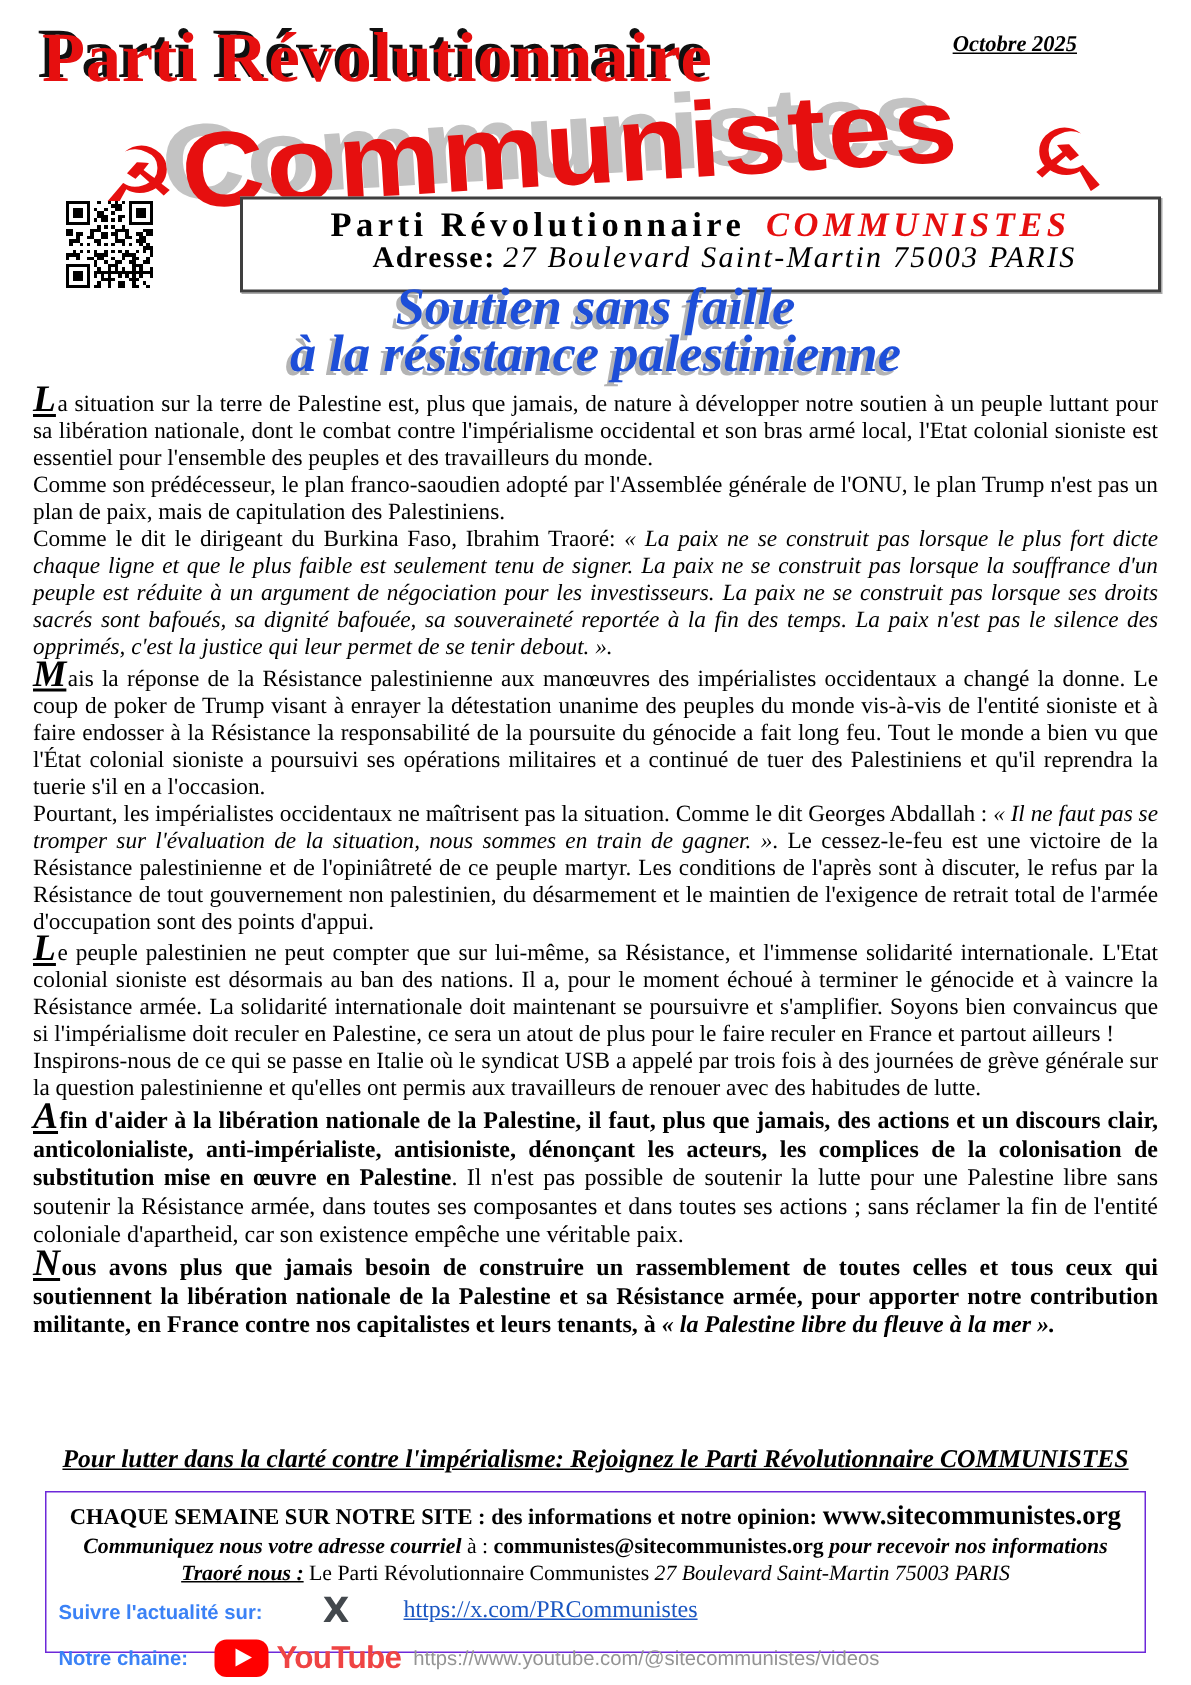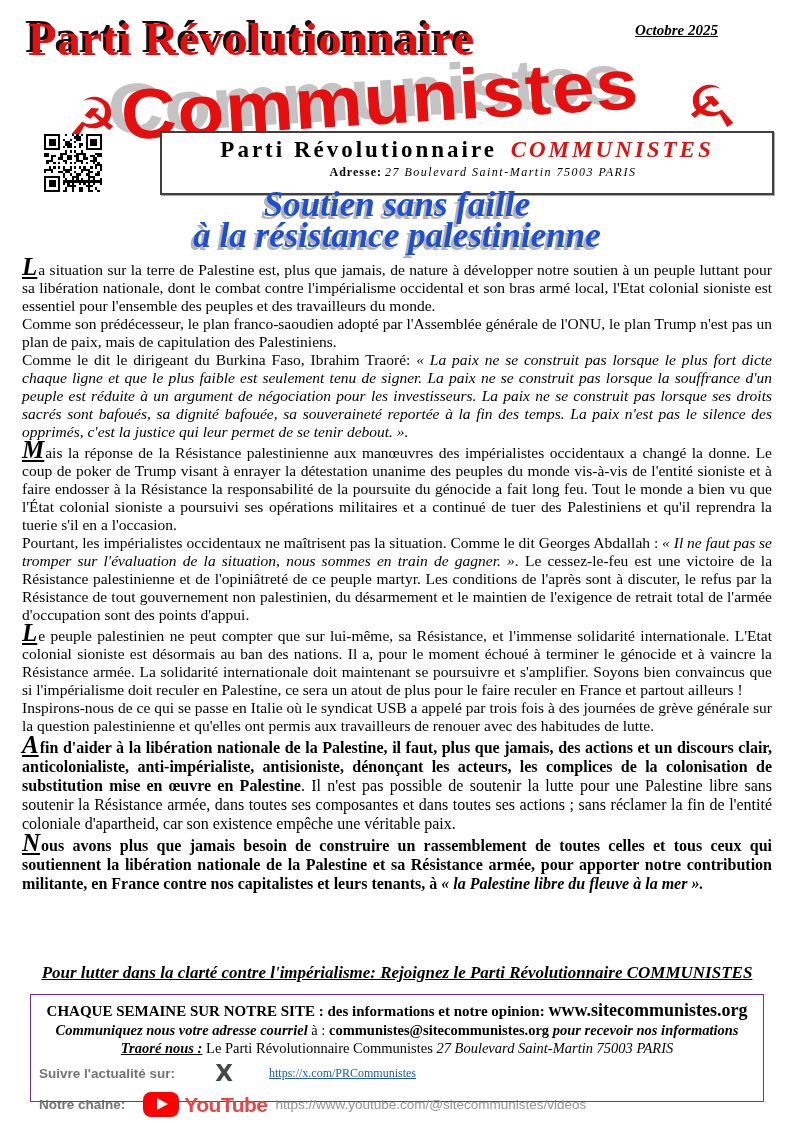--- a/index.html
+++ b/index.html
@@ -39,21 +39,21 @@
   
   .qr-code { position:absolute; top:134px; left:44px; width:58px; height:58px; background:#fff; }
   .addr-box {
     position:absolute; top:131px; left:160px; right:20px;
     border:2px solid #3f3f3f; background:#fff; text-align:center;
     padding:3px 0 12px; box-shadow:1px 1px 0 #aaa;
   }
   .addr-line1 { font-size:23px; line-height:27px; white-space:nowrap; }
   .addr-org-black { font-weight:bold; color:#000; letter-spacing:3px; }
   .addr-org-red   { font-weight:bold; font-style:italic; color:#e60f0f; letter-spacing:3px; margin-left:8px; }
-  .addr-line2 { font-size:12px; line-height:18px;margin-left:32px; }
+  .addr-line2 { font-size:20px; line-height:18px;margin-left:32px; }
   .addr-label { font-weight:bold; letter-spacing:1px; }
   .addr-value { font-style:italic; letter-spacing:1.5px; }
 
   
   .headline {
     position:absolute; top:189px; left:0; width:100%; text-align:center;
     font-weight:bold; font-style:italic; font-size:35px; line-height:31px;
     color:#1d4ed8; text-shadow:-3px 3px 0 #b3b3b3;
   }
 
@@ -93,29 +93,29 @@
   .f2-a { font-weight:bold; font-style:italic; }
   .f2-b { }
   .f2-c { font-weight:bold; }
   .f2-d { font-weight:bold; font-style:italic; }
   .fline3 { text-align:center; font-size:14.5px; line-height:18px; white-space:nowrap; }
   .f3-a { font-weight:bold; font-style:italic; text-decoration:underline; }
   .f3-b { }
   .f3-c { font-style:italic; }
   .flabel {
     font-family:"Liberation Sans", sans-serif; font-weight:bold;
-    font-size:13.5px; color:#737373;
+    font-size:13.5px; color:#3b82f6;
   }
   .fline4 { display:flex; align-items:center; margin-top:4px; height:24px; }
   .x-icon {
     font-family:"DejaVu Sans", sans-serif; font-weight:bold; font-size:23px;
     color:#43484d; margin-left:36px; width:26px; text-align:center; line-height:24px;
   }
   .x-link {
-    margin-left:32px; font-size:12px; color:#1b57c2;
+    margin-left:32px; font-size:16px; color:#1b57c2;
     text-decoration:underline; cursor:pointer;
   }
   .fline5 { display:flex; align-items:center; margin-top:6px; height:27px; }
   .yt-badge {
     display:inline-block; position:relative; width:36px; height:25px;
     background:#ff0000; border-radius:8px; margin-left:18px; flex:none;
   }
   .yt-tri {
     position:absolute; left:14px; top:6px; width:0; height:0;
     border-left:11px solid #fff;

